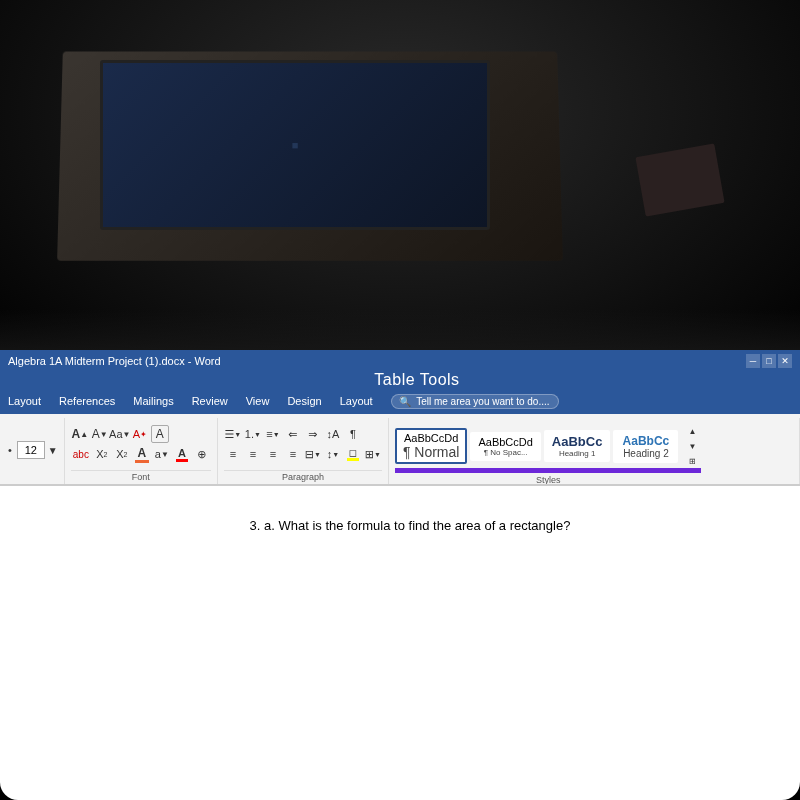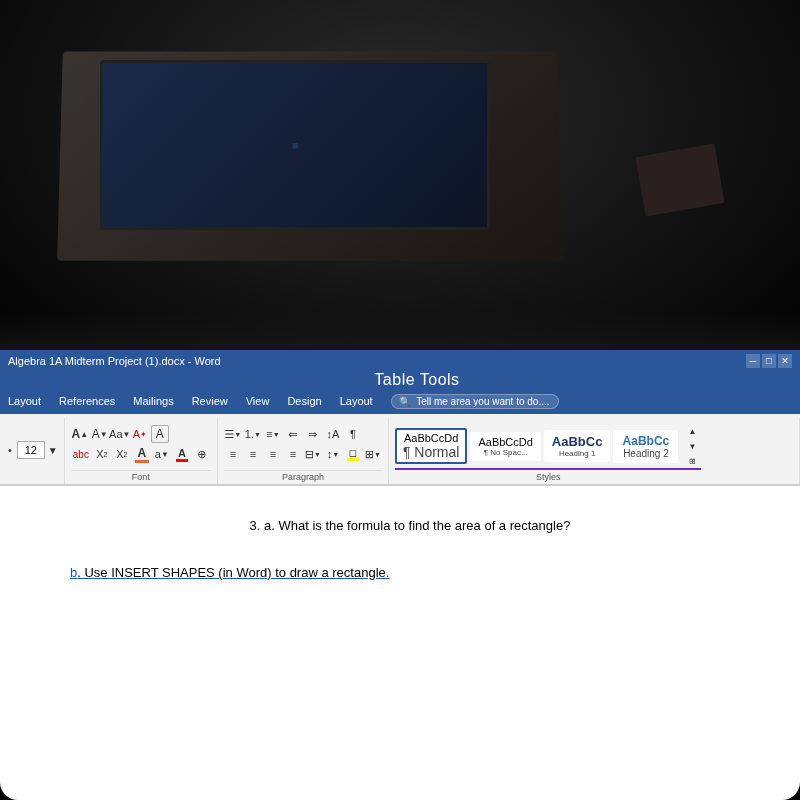--- a/index.html
+++ b/index.html
@@ -374,27 +374,24 @@
             <div style="font-size:12px;font-weight:bold;color:#2e74b5;white-space:nowrap;">AaBbCc</div>
             <div style="font-size:10px;color:#444;">Heading 2</div>
           </div>
 
           <div style="display:flex;flex-direction:column;justify-content:center;gap:1px;margin-left:2px;">
             <button class="fmt-btn" style="height:14px;font-size:8px;">▲</button>
             <button class="fmt-btn" style="height:14px;font-size:8px;">▼</button>
             <button class="fmt-btn" style="height:14px;font-size:8px;">⊞</button>
           </div>
         </div>
-        <div style="font-size:9px;color:#555;text-align:center;border-top:2px solid #6d28d9;padding-top:2px;">Styles</div>
+        <div style="font-size:9px;color:#555;text-align:center;border-top:5px solid #6d28d9;padding-top:2px;">Styles</div>
       </div>
     </div>
 
   </div>
 
   <div class="doc-content">
     <p class="doc-line question">3.   a. What is the formula to find the area of a rectangle?</p>
     <p class="doc-line" style="height:18px;"></p>
-    <p class="doc-line sub-question">
-      <span style="text-decoration:underline;color:#1155cc;cursor:pointer;">b</span><span>. Use INSERT SHAPES (in Word) to draw a rectangle.</span>
-    </p>
   </div>
 
 </div>
 
 </body></html>

